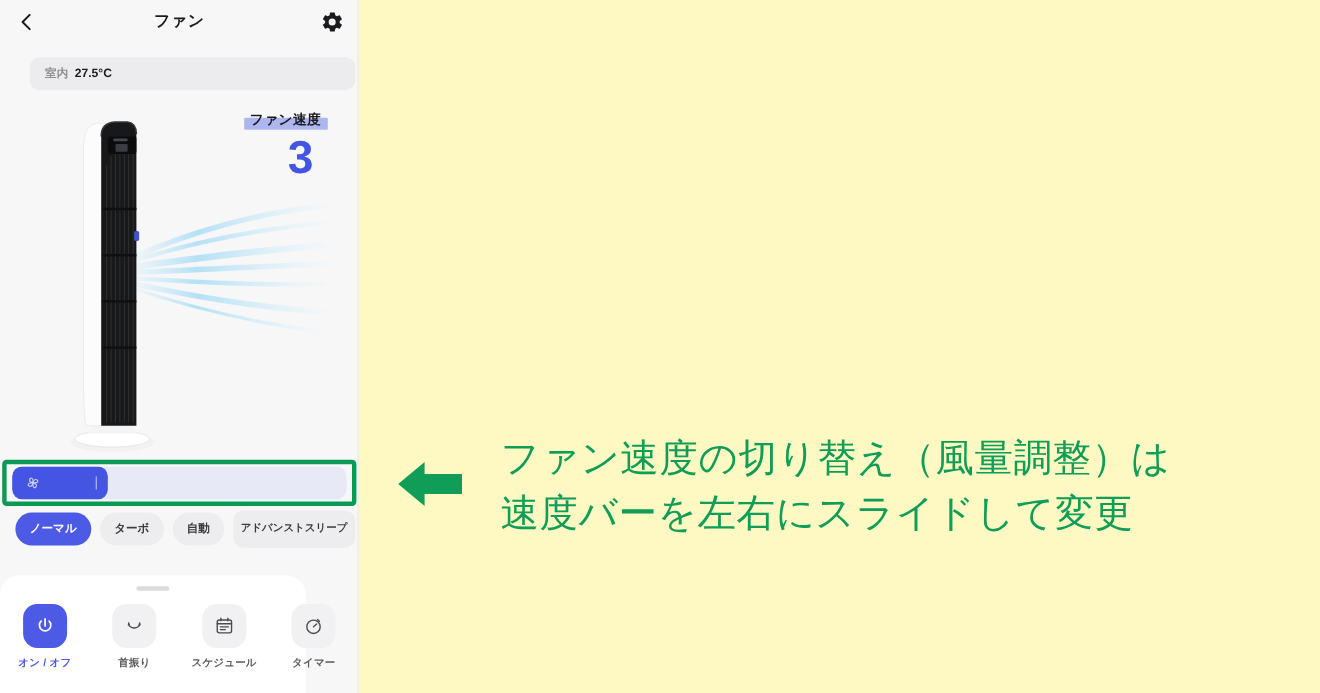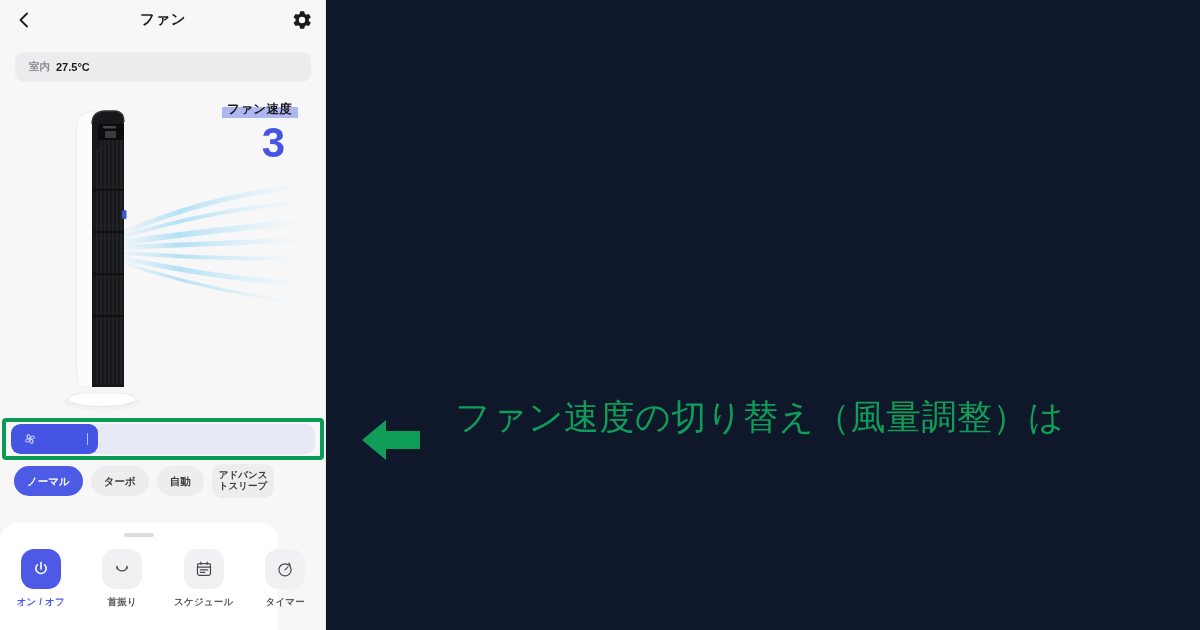--- a/index.html
+++ b/index.html
@@ -2,21 +2,21 @@
 <html lang="ja"><head>
 <meta charset="utf-8">
 <style>
   * { box-sizing: border-box; margin: 0; padding: 0; }
   html, body {
     width: 1200px; height: 630px;
     background: #ffffff;
     font-family: "Liberation Sans", "DejaVu Sans", sans-serif;
     overflow: hidden;
   }
-  .canvas { position: relative; width: 1200px; height: 630px; background: #0f172a; }
+  .canvas { position: relative; width: 1200px; height: 630px; background: #fef9c3; }
 
   
   .phone {
     position: absolute; left: 0; top: 0;
     width: 326px; height: 630px;
     background: #f7f7f8;
     border-right: 1px solid #e8e8ea;
     overflow: hidden;
   }
 
@@ -31,21 +31,21 @@
     position: absolute; left: 0; top: 10px; width: 326px;
     text-align: center; font-size: 14.5px; font-weight: 700; color: #1b1b1f;
     letter-spacing: .5px;
   }
   .gear-btn {
     position: absolute; right: 13px; top: 9px; width: 22px; height: 22px;
   }
 
   
   .temp-pill {
-    position: absolute; left: 15px; top: 52px;
+    position: absolute; left: 27px; top: 52px;
     width: 296px; height: 30px;
     background: #ececee; border-radius: 9px;
     display: flex; align-items: center; padding-left: 14px; gap: 6px;
   }
   .temp-label { font-size: 10.5px; color: #8e8e93; font-weight: 600; }
   .temp-value { font-size: 11px; color: #1b1b1f; font-weight: 700; }
 
   
   .speed-label-wrap {
     position: absolute; right: 33px; top: 101px;
@@ -95,21 +95,21 @@
     display: flex; align-items: center; gap: 8px;
   }
   .mode-pill {
     height: 30px; border-radius: 15px; background: #ededef;
     display: flex; align-items: center; justify-content: center;
     font-size: 10.5px; font-weight: 700; color: #3b3b3f;
     padding: 0 13px; white-space: nowrap; line-height: 1.15;
   }
   .mode-pill.active { background: #4d5ae5; color: #ffffff; }
   .mode-pill.two-line {
-    flex-direction: column; padding: 0 7px; font-size: 9.5px; height: 34px;
+    flex-direction: row; padding: 0 7px; font-size: 9.5px; height: 34px;
     background: #ededef; border-radius: 10px; justify-content: center;
   }
 
   
   .bottom-sheet {
     position: absolute; left: 0; bottom: 0; width: 278px; height: 107px;
     background: #ffffff; border-radius: 18px 18px 0 0;
   }
   .sheet-grab {
     position: absolute; left: 50%; transform: translateX(-50%); top: 10px;
@@ -318,16 +318,17 @@
       </div>
     </div>
   </div>
 
   <div class="annotation">
     <svg class="anno-arrow" viewBox="0 0 62 52">
       <path d="M2 26 L 26 6 L 26 17 L 60 17 L 60 35 L 26 35 L 26 46 Z" fill="#0f9d58"></path>
     </svg>
     <div class="anno-text">
       <span class="anno-line">ファン速度の切り替え（風量調整）は</span>
+      <span class="anno-line">速度バーを左右にスライドして変更</span>
     </div>
   </div>
 
 </div>
 
 </body></html>

